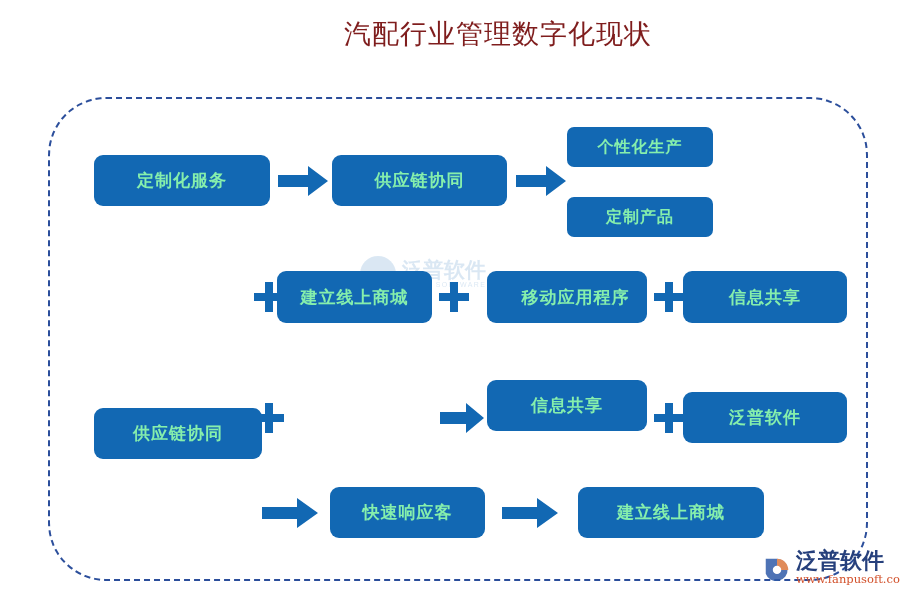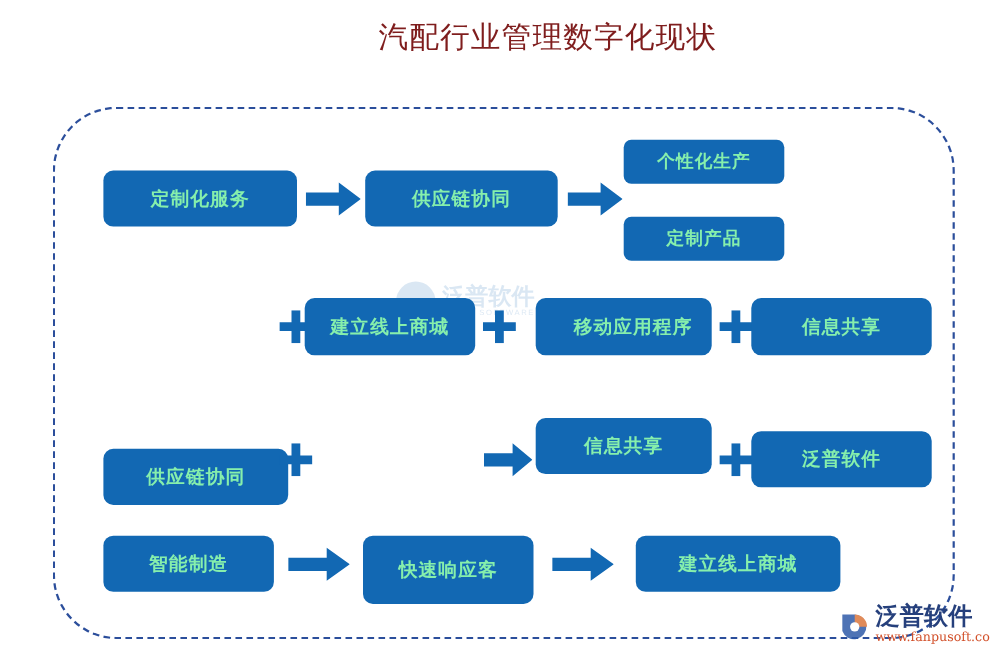--- a/index.html
+++ b/index.html
@@ -243,29 +243,28 @@
   <div class="node" style="left:487px; top:380px; width:160px; height:51px;">信息共享</div>
 
   <div class="plus" style="left:653px; top:402px; width:32px; height:32px;">
     <svg width="30" height="30" viewBox="0 0 30 30" aria-hidden="true">
       <polygon points="11,0 19,0 19,11 30,11 30,19 19,19 19,30 11,30 11,19 0,19 0,11 11,11" fill="#1268b3"></polygon>
     </svg>
   </div>
 
   <div class="node" style="left:683px; top:392px; width:164px; height:51px;">泛普软件</div>
 
-  <div class="node" style="left:94px; top:487px; width:155px; height:51px;">智能制造</div>
 
   <div class="arrow" style="left:262px; top:497px;">
     <svg width="56" height="32" viewBox="0 0 56 32" aria-hidden="true">
       <polygon points="0,10 35,10 35,1 56,16 35,31 35,22 0,22" fill="#1268b3"></polygon>
     </svg>
   </div>
 
-  <div class="node" style="left:330px; top:487px; width:155px; height:62px;">快速响应客</div>
+  <div class="node" style="left:330px; top:487px; width:155px; height:51px;">快速响应客</div>
 
   <div class="arrow" style="left:502px; top:497px;">
     <svg width="56" height="32" viewBox="0 0 56 32" aria-hidden="true">
       <polygon points="0,10 35,10 35,1 56,16 35,31 35,22 0,22" fill="#1268b3"></polygon>
     </svg>
   </div>
 
   <div class="node" style="left:578px; top:487px; width:186px; height:51px;">建立线上商城</div>
 
   <div id="logo">

